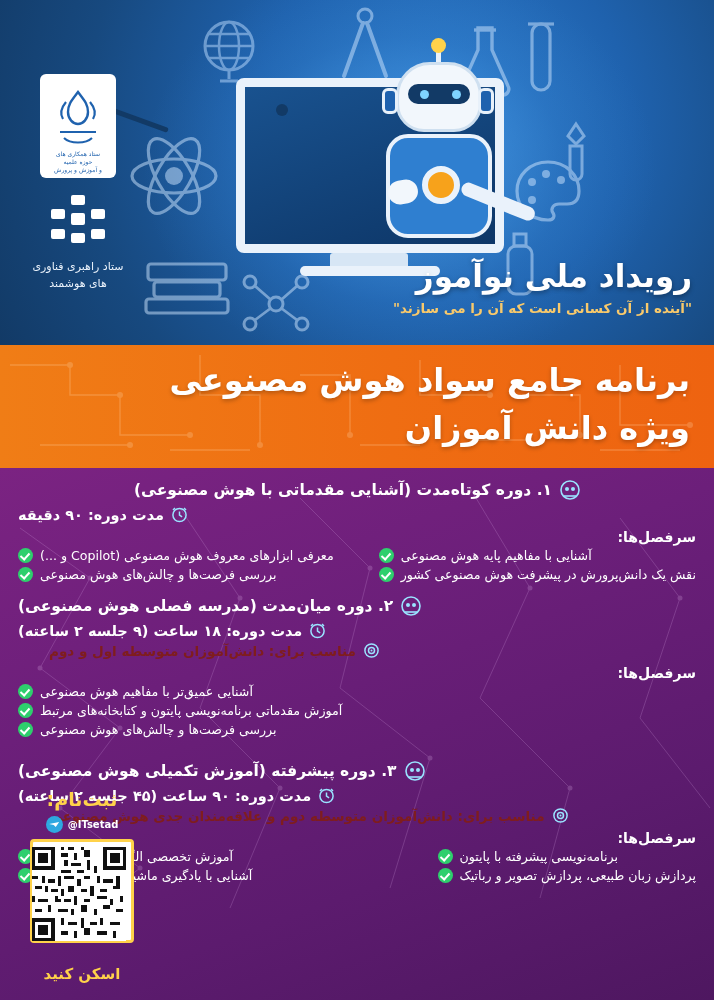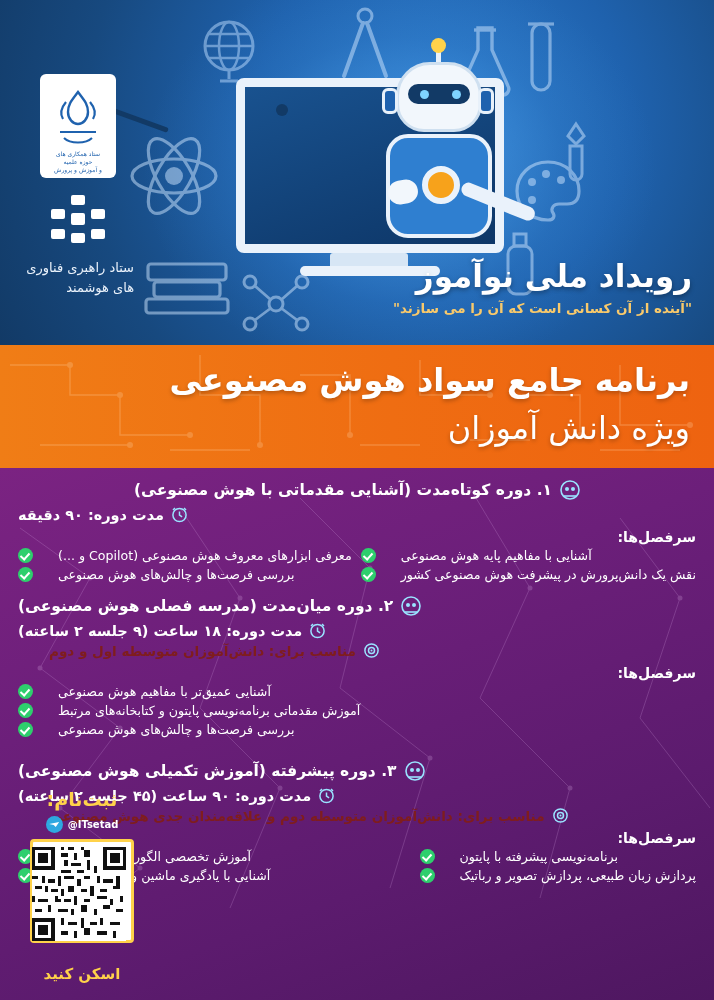--- a/index.html
+++ b/index.html
@@ -94,21 +94,21 @@
   
   .logos {
     position: absolute; left: 22px; top: 70px; width: 112px;
     display: flex; flex-direction: column; align-items: center; gap: 8px;
   }
   .logo-card {
     width: 84px; height: 112px;
     display:flex; align-items:center; justify-content:center;
   }
   .logo-caption {
-    color:#eaf2fb; font-size: 13px; line-height: 1.55;
+    color:#eaf2fb; font-size: 11px; text-align:center; line-height: 1.55;
   }
   .logo-card2 { width: 84px; height: 60px; display:flex;align-items:center;justify-content:center;}
 
   
   .hero-title {
     position: absolute; right: 22px; top: 258px; text-align: right;
     color: #ffffff; font-weight: bold; font-size: 31px; letter-spacing: -0.5px;
     text-shadow: 0 2px 5px rgba(0,0,0,.35);
   }
   .hero-sub {
@@ -123,21 +123,21 @@
     overflow:hidden;
   }
   .band .circuit { position:absolute; inset:0; opacity:.25; }
   .band-l1 {
     position:absolute; right: 24px; top: 16px;
     color:#fff; font-weight: bold; font-size: 32px; text-align:right;
     text-shadow: 0 2px 4px rgba(0,0,0,.25);
   }
   .band-l2 {
     position:absolute; right: 24px; top: 64px;
-    color:#fff; font-weight: normal; font-size: 32px; text-align:right;
+    color:#fff; font-weight: bold; font-size: 32px; text-align:right;
     text-shadow: 0 2px 4px rgba(0,0,0,.25);
   }
 
   
   .body-bg {
     position:absolute; top: 468px; left:0; right:0; bottom:0;
     background: linear-gradient(160deg,#7b2382 0%, #6c1f7a 35%, #5c1b6e 70%, #4e1760 100%);
     overflow:hidden;
   }
   .net { position:absolute; inset:0; opacity:.22; }
@@ -150,21 +150,21 @@
     margin-bottom: 6px;
   }
   .sec-title .ico { flex:none; width:20px; height:20px; }
   .row {
     display:flex; align-items:center; gap:7px; justify-content:flex-start;
     color:#fff; font-size:13.5px; direction: rtl; margin: 3px 0;
   }
   .duration { color:#ffffff; font-weight:bold; font-size:14.5px; }
   .fit { color:#7f1d1d; font-size:13.5px; font-weight:bold;margin-left:31px;}
   .heads-label { color:#ffffff; font-weight:bold; font-size:14px; text-align:right; margin: 6px 0 3px 0;}
-  .bullet { display:flex; align-items:center; gap:25px; color:#ffffff; font-size:12.6px; }
+  .bullet { display:flex; align-items:center; gap:7px; color:#ffffff; font-size:12.6px; }
   .check {
     flex:none; width:15px; height:15px; border-radius:50%;
     background:#2ecf6d; position:relative;
   }
   .check:after{
     content:""; position:absolute; left:4.3px; top:2.8px; width:4px; height:7px;
     border:solid #fff; border-width:0 2px 2px 0; transform: rotate(42deg);
   }
   .two-col { display:flex; justify-content:space-between; align-items:flex-start; }
   .sec { margin-bottom: 8px; }

